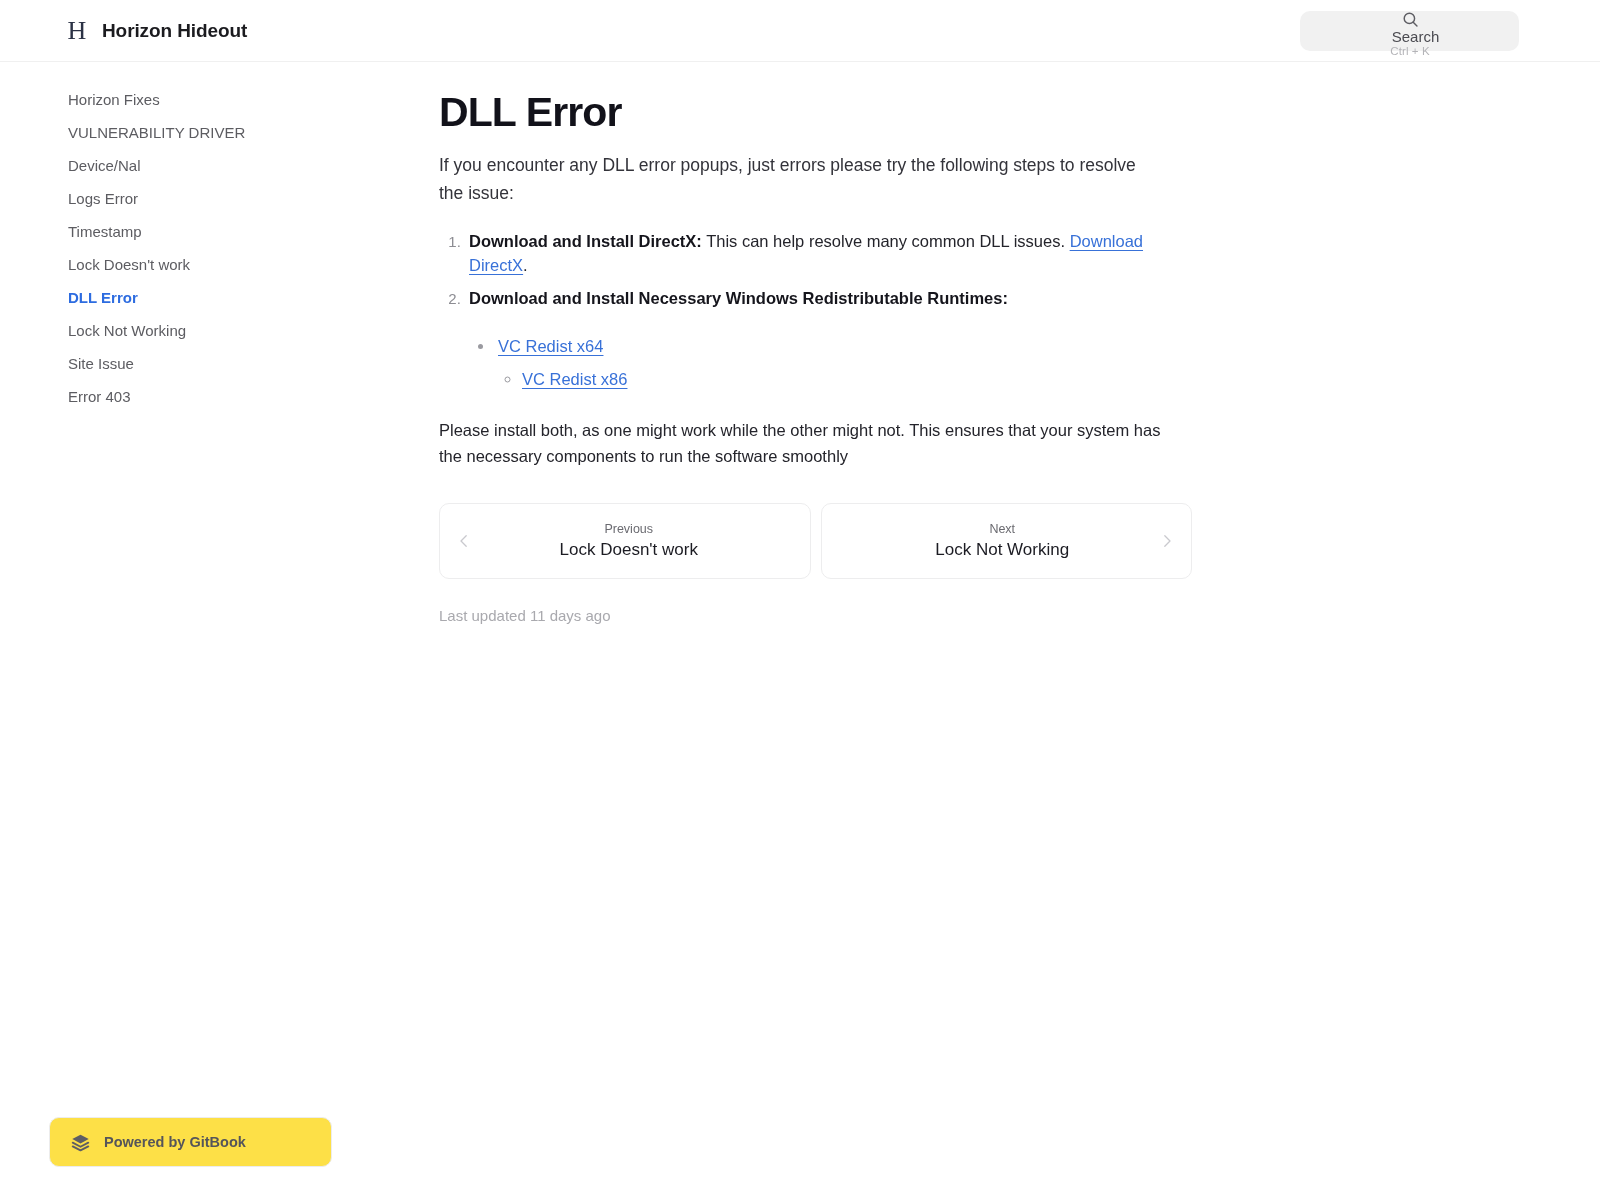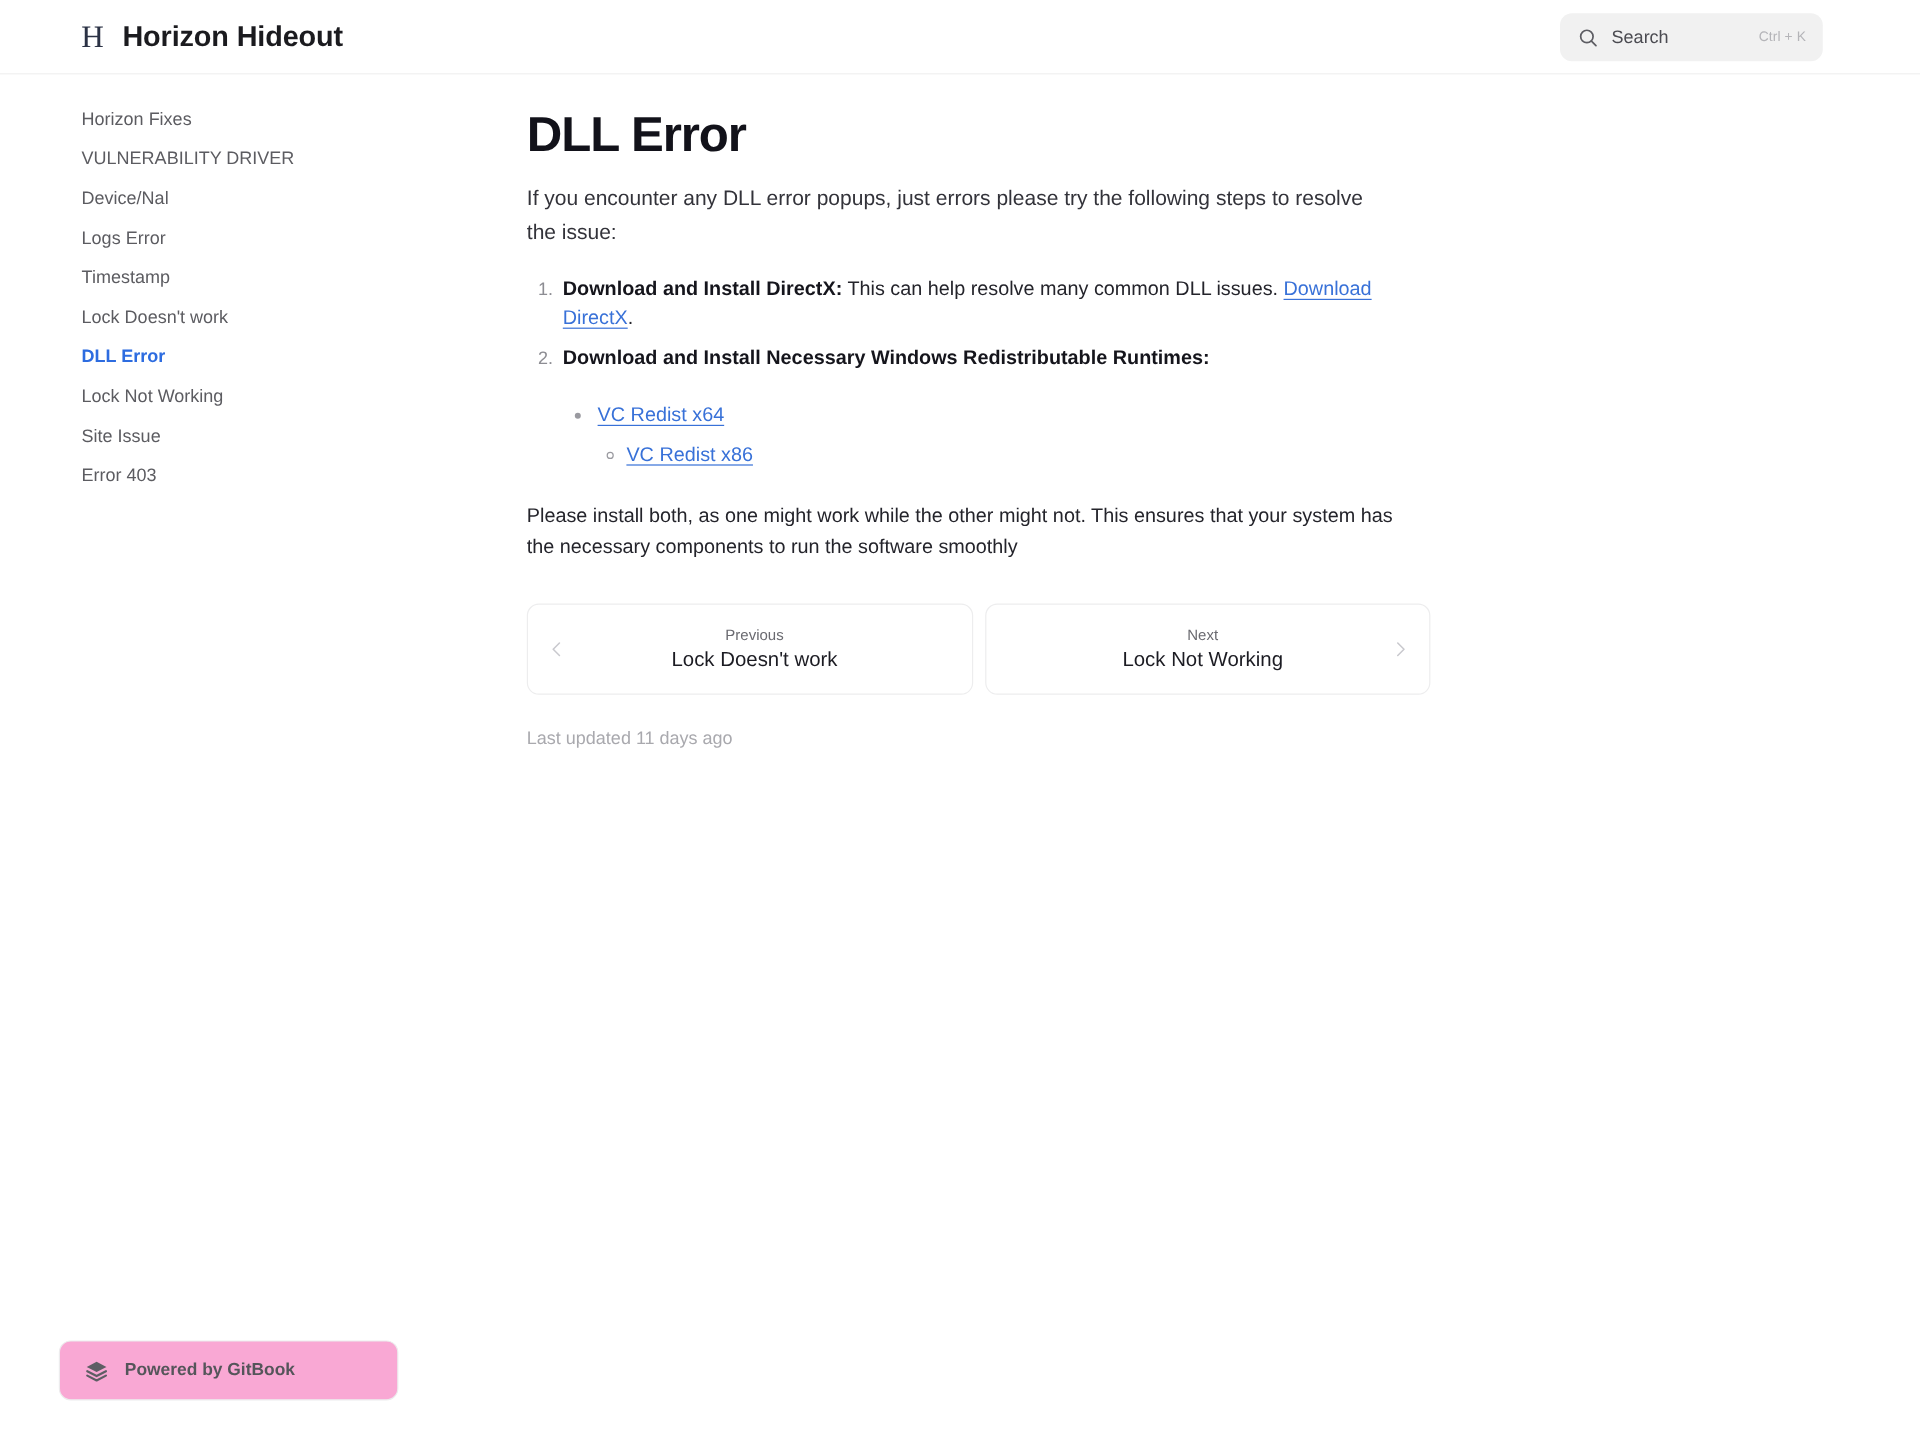--- a/index.html
+++ b/index.html
@@ -38,40 +38,41 @@
     display: flex;
     align-items: center;
     justify-content: center;
     font-family: "Liberation Serif", serif;
     font-size: 26px;
     font-weight: 400;
     color: #2b3245;
     line-height: 1;
   }
   .brand-title {
-    font-size: 24px;
+    font-size: 19px;
     font-weight: 700;
     color: #1b1b1f;
     letter-spacing: -0.1px;
     white-space: nowrap;
   }
 
   .search-box {
     position: absolute;
     right: 81px;
     top: 11px;
     width: 219px;
     height: 40px;
     background: #f1f1f1;
     border-radius: 10px;
     display: flex;
     align-items: center;
     padding: 0 14px 0 15px;
     cursor: pointer;
     border: none;
+    flex-direction: column;
   }
   .search-icon { width: 17px; height: 17px; flex: 0 0 17px; display:block; }
   .search-label {
     margin-left: 11px;
     font-size: 15px;
     color: #4b4b51;
     flex: 1;
     text-align: left;
     white-space: nowrap;
   }
@@ -116,21 +117,21 @@
   }
 
   .gitbook-badge {
     position: absolute;
     left: 45px;
     top: 1055px;
     width: 283px;
     height: 50px;
     border: 1px solid #ececed;
     border-radius: 10px;
-    background: #f9a8d4;
+    background: #fde047;
     display: flex;
     align-items: center;
     padding: 0 20px;
     gap: 13px;
     text-decoration: none;
     cursor: pointer;
   }
   .gitbook-icon { width: 21px; height: 21px; display: block; flex: 0 0 21px; }
   .gitbook-text {
     font-size: 14.5px;

